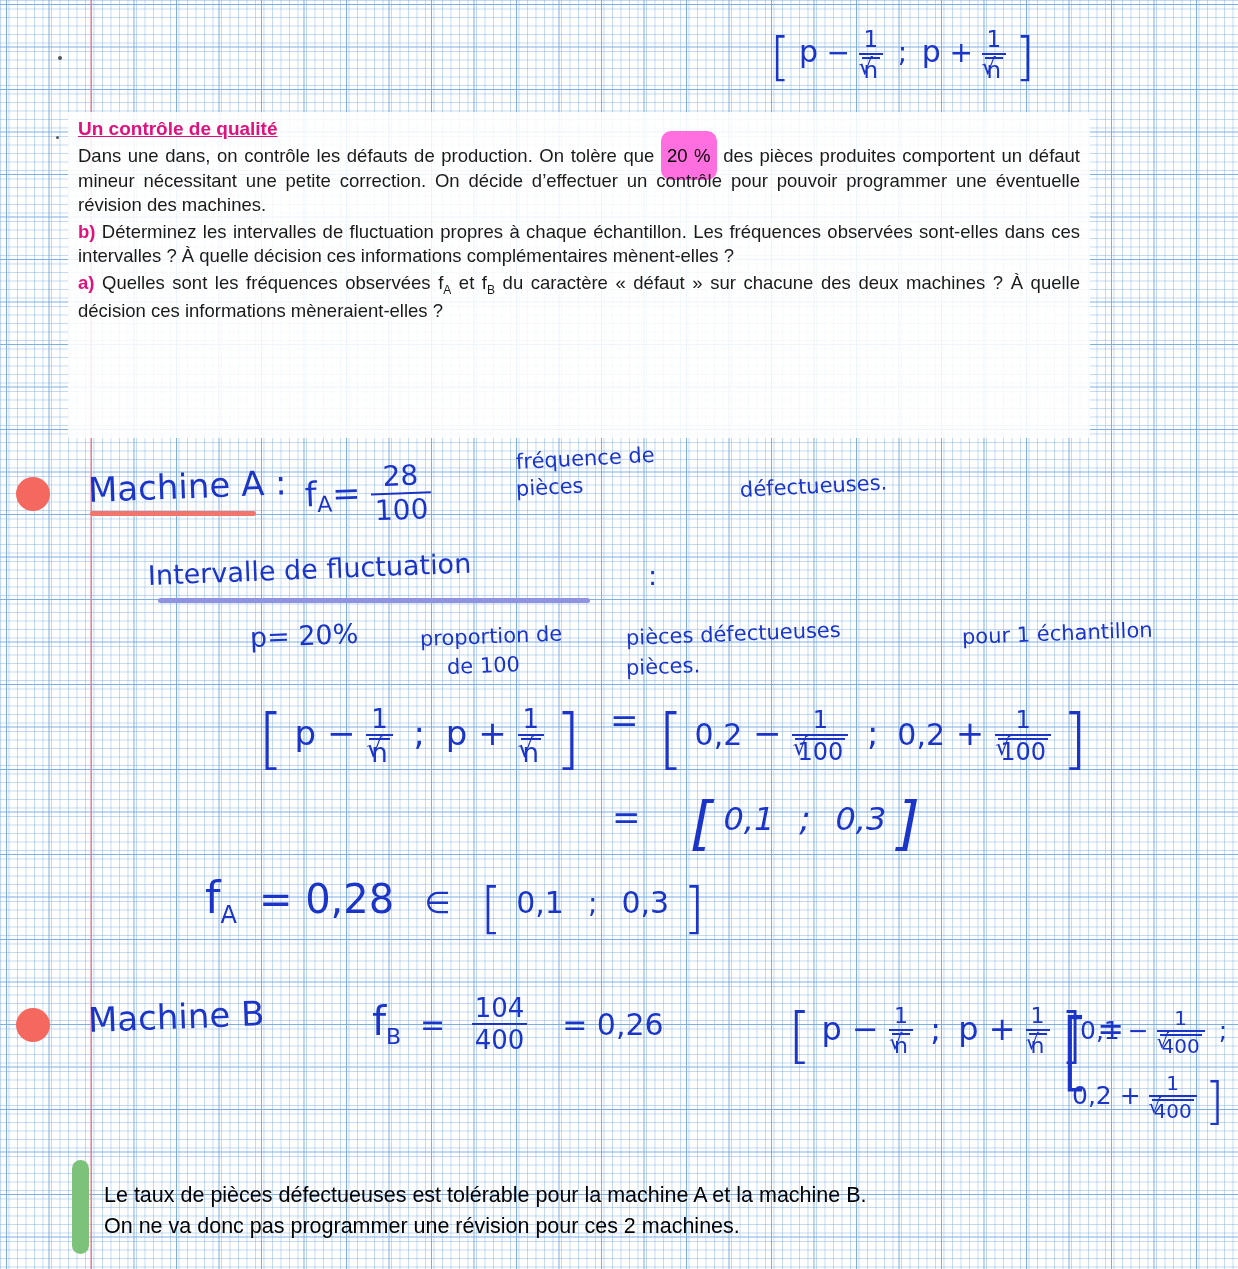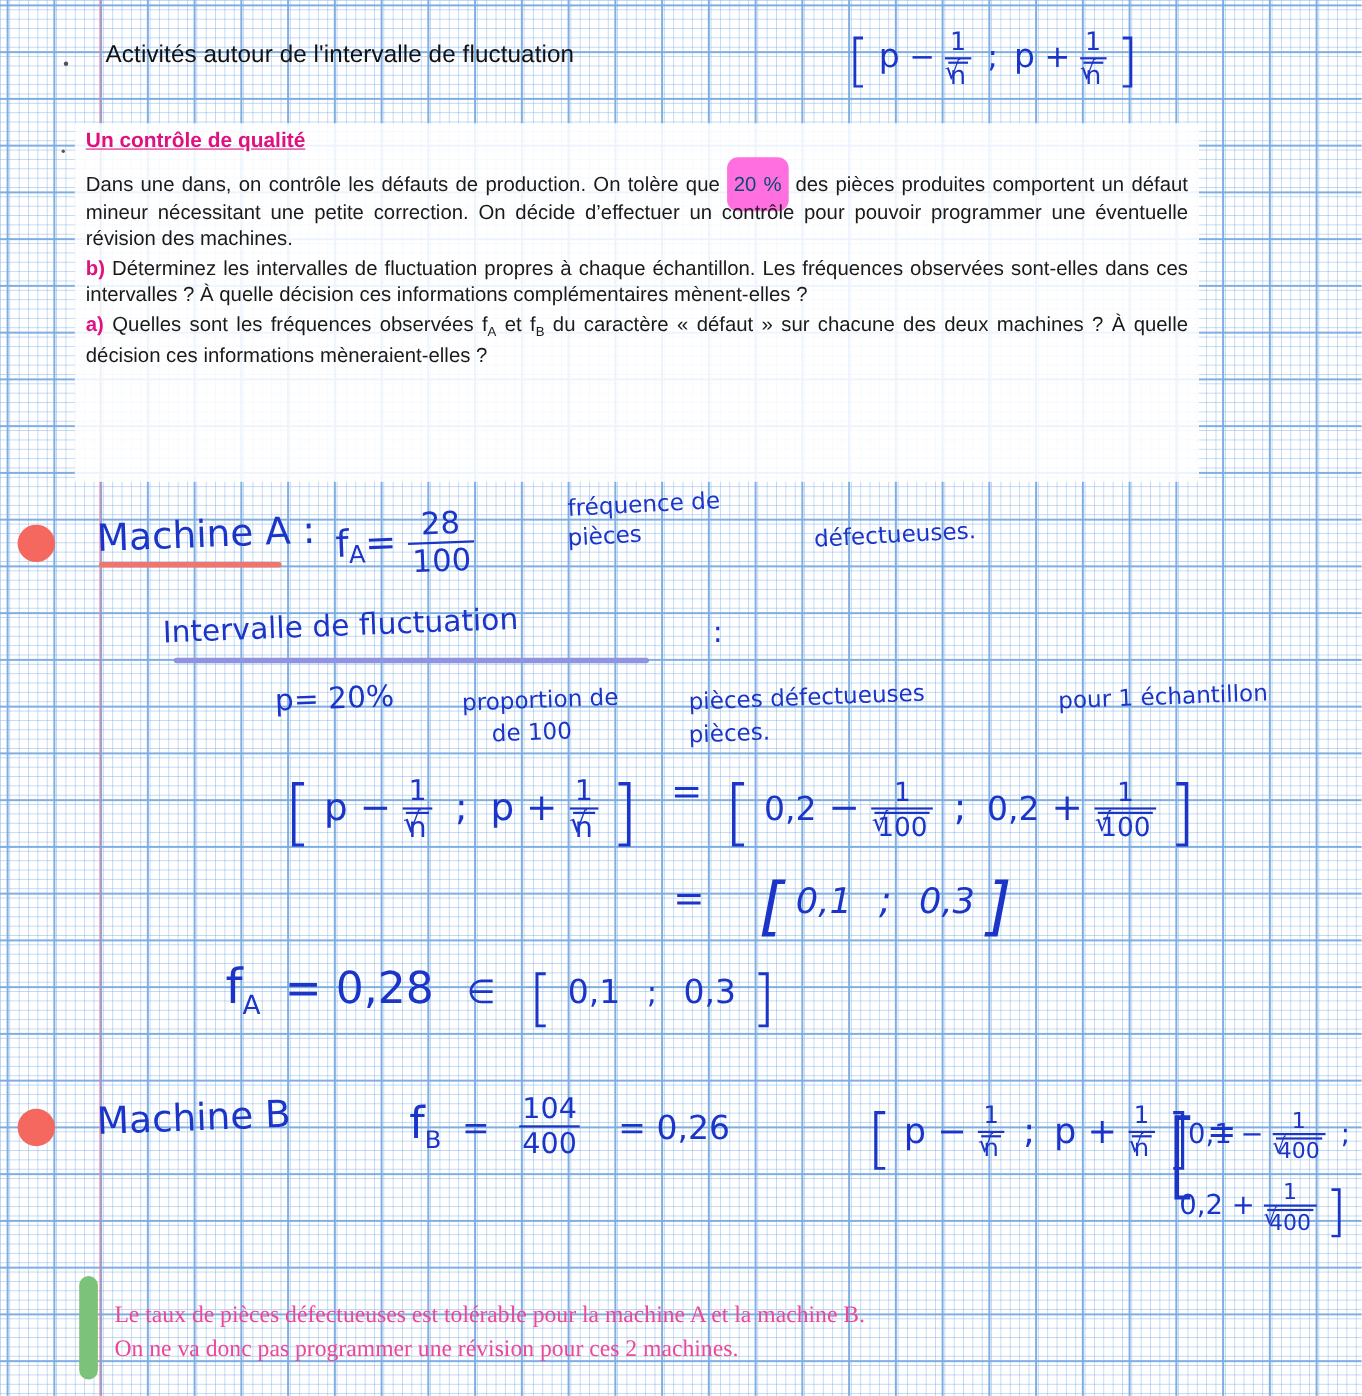--- a/index.html
+++ b/index.html
@@ -43,29 +43,29 @@
     background:#555;
   }
   .printed-card{
     position:absolute;left:68px;top:112px;width:1022px;height:326px;
     background:rgba(255,255,255,.86);
     padding:6px 8px 8px 8px;
     box-sizing:border-box;
   }
   .sec-title{
     font-size:19px;font-weight:bold;color:#e0117f;
-    text-decoration:underline;margin:0 0 16px 2px;
+    text-decoration:underline;margin:0 0 4px 2px;
   }
   .ptext{
     font-size:18.5px;color:#1a1a1a;line-height:1.33;
     text-align:justify;margin:0 2px 0 2px;
   }
   .ptext p{margin:0 0 0 0;}
   .hl{
-    background:#ff6fe0;border-radius:10px;padding:14px 6px;color:#0c4a6e;
+    background:#ff6fe0;border-radius:10px;padding:14px 6px;color:#000000;
   }
   .qlab{color:#e0117f;font-weight:bold;}
   .sub{font-size:12px;vertical-align:sub;}
 
   
   .hw{
     position:absolute;
     font-family:"DejaVu Sans", sans-serif;
     color:#1b35c8;
     white-space:nowrap;
@@ -93,34 +93,33 @@
     position:absolute;height:5px;border-radius:3px;background:#8f93e0;
   }
   .dot-red{
     position:absolute;width:34px;height:34px;border-radius:50%;
     background:#f4685f;
   }
   .green-bar{
     position:absolute;width:17px;border-radius:9px;background:#7cc27a;
   }
   .concl{
-    position:absolute;font-size:21.5px;color:#ec4899;line-height:1.45;
-    font-family:Liberation Serif, serif;
+    position:absolute;font-size:21.5px;color:#000000;line-height:1.45;
+    font-family:Liberation Sans, sans-serif;
   }
 </style>
 </head>
 <body>
 
 <div id="paper"></div>
 <div id="margin-line"></div>
 
 <div id="content">
 
   <div class="bullet-dot" style="left:58px;top:56px;"></div>
-  <div class="doc-title">Activités autour de l'intervalle de fluctuation</div>
 
   <div class="hw med" style="left:770px;top:26px;">
     <span class="brk" style="font-size:52px;vertical-align:-12px;">[</span>
     <span style="font-size:30px;">p</span>
     <span style="font-size:28px;">−</span>
     <span class="frac" style="font-size:23px;">
       <span class="num">1</span>
       <span class="bar"></span>
       <span class="den sqrt"><span class="rad">n</span></span>
     </span>

